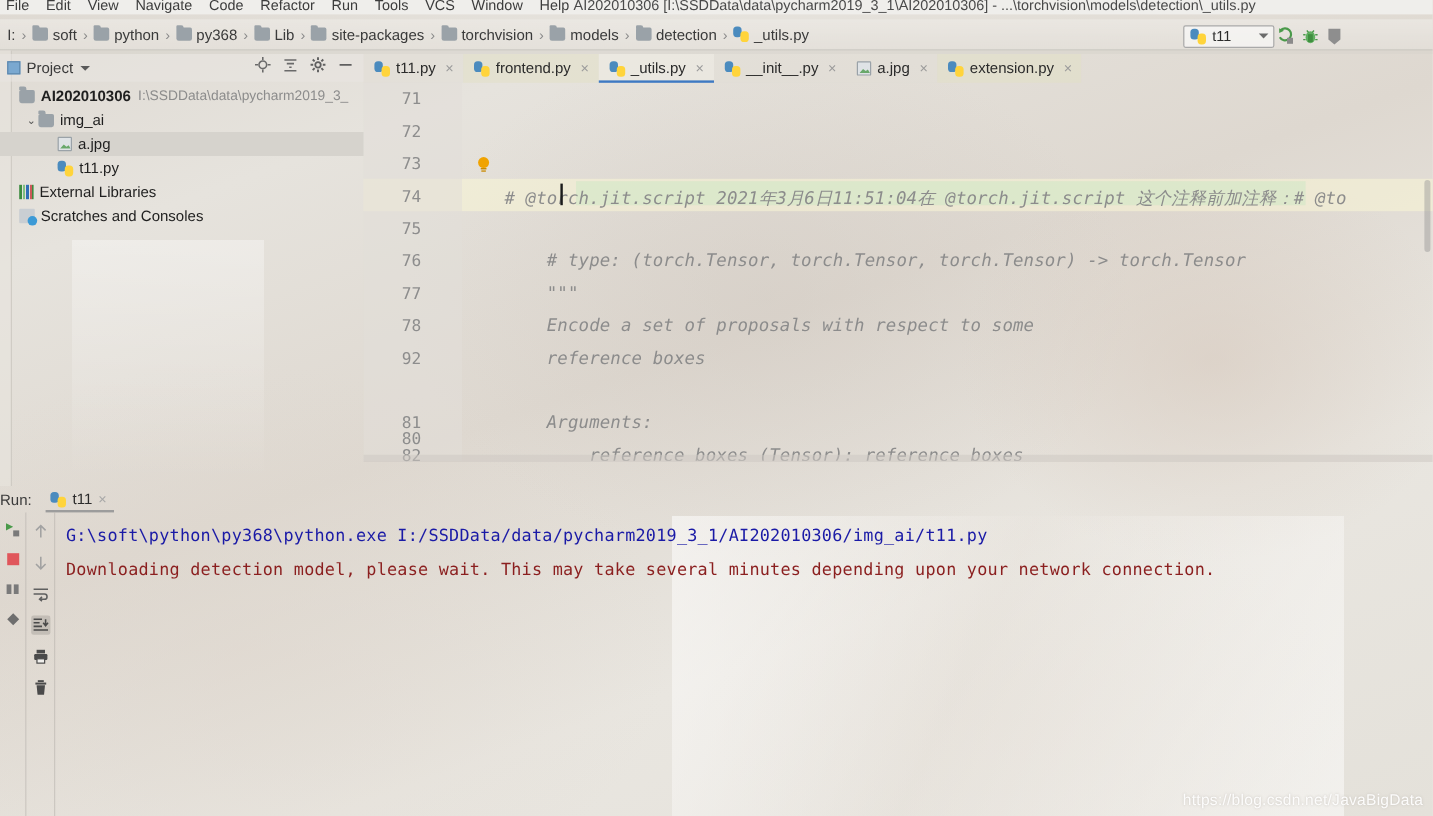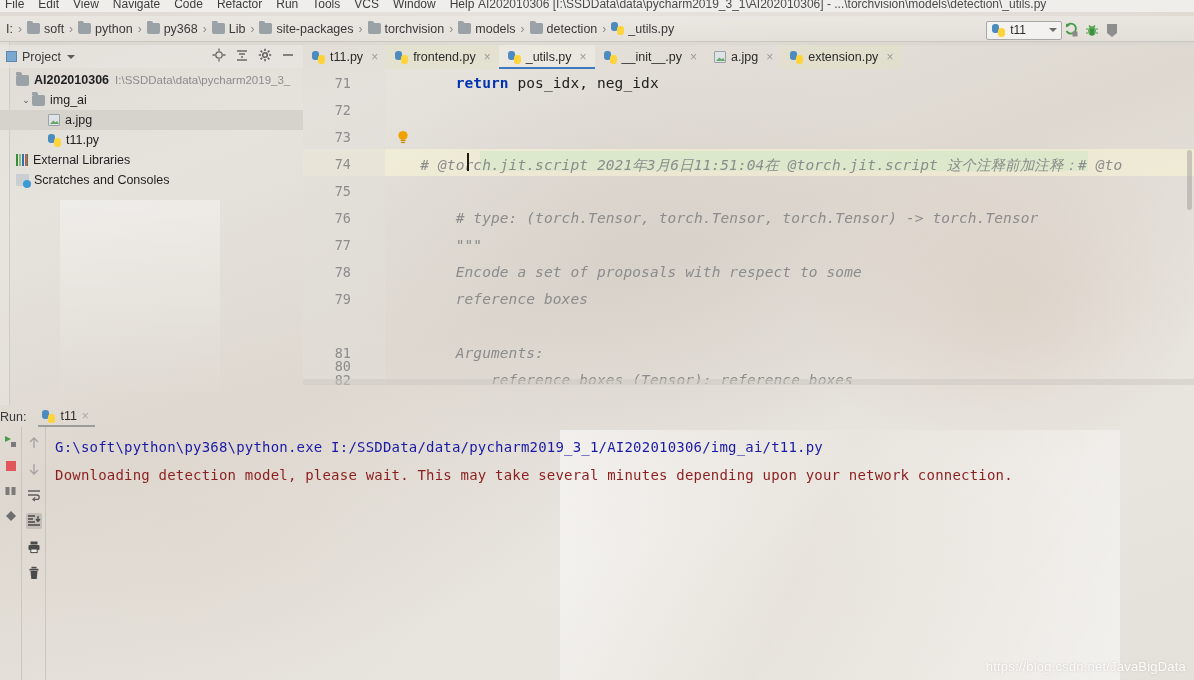--- a/index.html
+++ b/index.html
@@ -444,37 +444,36 @@
   <div class="hl-line" style="top:149px;"></div>
   <div class="gutter" id="gutter">
       <div class="gutter-ln" style="top: 6px;">71</div>
       <div class="gutter-ln" style="top: 33px;">72</div>
       <div class="gutter-ln" style="top: 60px;">73</div>
       <div class="gutter-ln" style="top: 87px;">74</div>
       <div class="gutter-ln" style="top: 114px;">75</div>
       <div class="gutter-ln" style="top: 141px;">76</div>
       <div class="gutter-ln" style="top: 168px;">77</div>
       <div class="gutter-ln" style="top: 195px;">78</div>
-      <div class="gutter-ln" style="top: 222px;">79</div>
+      <div class="gutter-ln" style="top: 222px;">92</div>
       <div class="gutter-ln" style="top: 249px; margin-top: 40px;">80</div>
       <div class="gutter-ln" style="top: 276px;">81</div>
       <div class="gutter-ln" style="top: 303px;">82</div>
     </div>
 
   <div class="bulb">
     <svg width="12" height="14" viewBox="0 0 12 14">
       <circle cx="6" cy="5.5" r="4.6" fill="#f0a300"></circle>
       <rect x="3.6" y="10" width="4.8" height="1.2" fill="#c98a00"></rect>
       <rect x="4.1" y="12" width="3.8" height="1.1" fill="#c98a00"></rect>
     </svg>
   </div>
 
   <div class="codearea" id="codearea">
     <div class="hl-type" style="left:95px; top:82px; width:608px;"></div>
-  <div class="cl" style="top: 6px;"><span>        </span><span class="kw">return</span><span> pos_idx, neg_idx</span></div>
       <div class="cl" style="top: 33px;"></div>
       <div class="cl" style="top: 60px;"></div>
       <div class="cl" style="top: 87px;"><span class="cmt">    # @torch.jit.script 2021年3月6日11:51:04在 @torch.jit.script 这个注释前加注释：# @to</span></div>
       <div class="cl" style="top: 141px;"><span class="cmt">        # type: (torch.Tensor, torch.Tensor, torch.Tensor) -&gt; torch.Tensor</span></div>
       <div class="cl" style="top: 168px;"><span class="cmt">        """</span></div>
       <div class="cl" style="top: 195px;"><span class="cmt">        Encode a set of proposals with respect to some</span></div>
       <div class="cl" style="top: 222px;"><span class="cmt">        reference boxes</span></div>
       <div class="cl" style="top: 249px;"></div>
       <div class="cl" style="top: 276px;"><span class="cmt">        Arguments:</span></div>
       <div class="cl" style="top: 303px;"><span class="cmt">            reference_boxes (Tensor): reference boxes</span></div>

